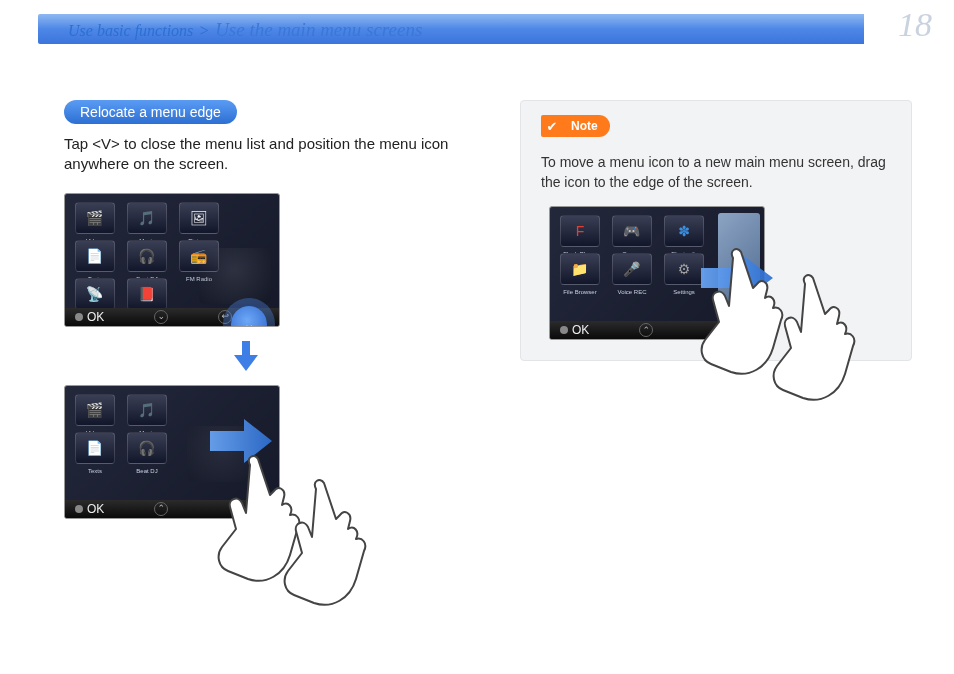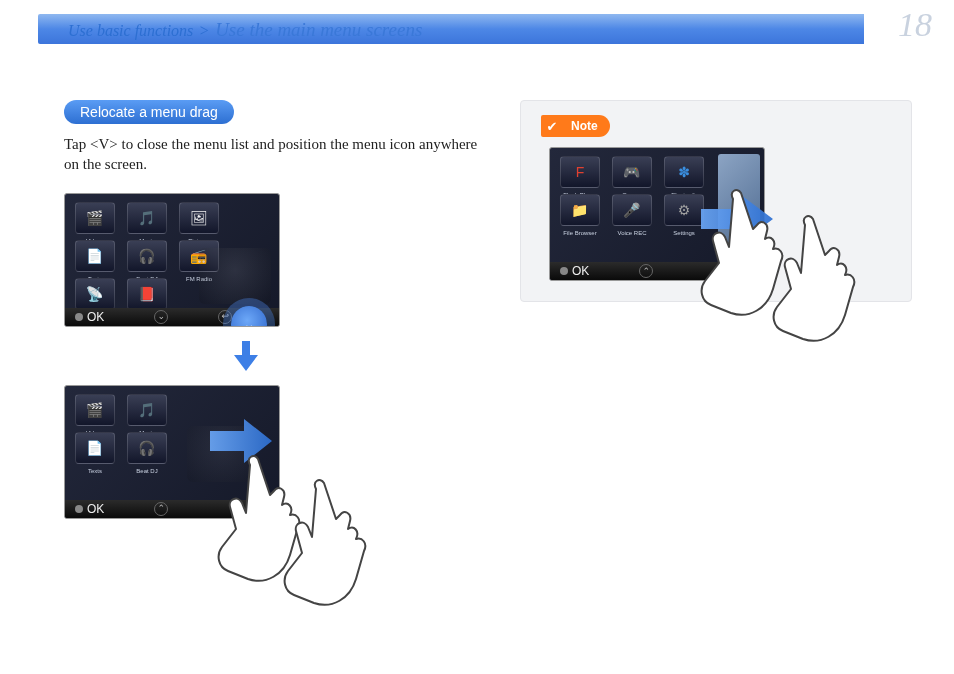--- a/index.html
+++ b/index.html
@@ -66,21 +66,20 @@
     font-size: 14px;
     padding: 4px 16px;
     border-radius: 14px;
     margin-bottom: 10px;
   }
   .instruction {
     font-size: 15px;
     color: #222;
     line-height: 1.35;
     margin-bottom: 18px;
-    font-family: Liberation Serif, serif;
   }
   .device {
     width: 216px;
     height: 134px;
     background: #1a1f33;
     background-image: linear-gradient(135deg, rgba(255,255,255,0.04) 0%, rgba(0,0,0,0.2) 100%);
     border: 1px solid #999;
     border-radius: 3px;
     position: relative;
     overflow: hidden;
@@ -250,21 +249,21 @@
 
 <div class="breadcrumb">
   <span class="bcmain">Use basic functions</span>
   <span class="bcmain">&gt;</span>
   <span class="bcsub">Use the main menu screens</span>
 </div>
 <div class="page-number">18</div>
 
 <div class="content">
   <div class="col-left">
-    <div class="pill">Relocate a menu drag</div>
+    <div class="pill">Relocate a menu edge</div>
     <div class="instruction">Tap &lt;V&gt; to close the menu list and position the menu icon anywhere on the screen.</div>
 
     
     <div class="device" style="position:relative;">
       <div class="icon-grid" id="gridA">
           <div class="app-icon" data-label="Videos">
             <span class="glyph" style="color: rgb(224, 176, 80);">🎬</span>
           </div>
           <div class="app-icon" data-label="Music">
             <span class="glyph" style="color: rgb(74, 167, 232);">🎵</span>
@@ -357,20 +356,21 @@
       </span>
     </div>
   </div>
 
   <div class="col-right">
     <div class="note-box">
       <div class="note-chip">
         <span class="check">✔</span>
         <span class="lbl">Note</span>
       </div>
+      <div class="note-text">To move a menu icon to a new main menu screen, drag the icon to the edge of the screen.</div>
 
       <div class="note-device-wrap">
         <div class="device">
           <div class="icon-grid" id="gridC">
               <div class="app-icon" data-label="Flash Player">
                 <span class="glyph" style="color: rgb(224, 64, 48);">F</span>
               </div>
               <div class="app-icon" data-label="Games">
                 <span class="glyph" style="color: rgb(208, 208, 208);">🎮</span>
               </div>

